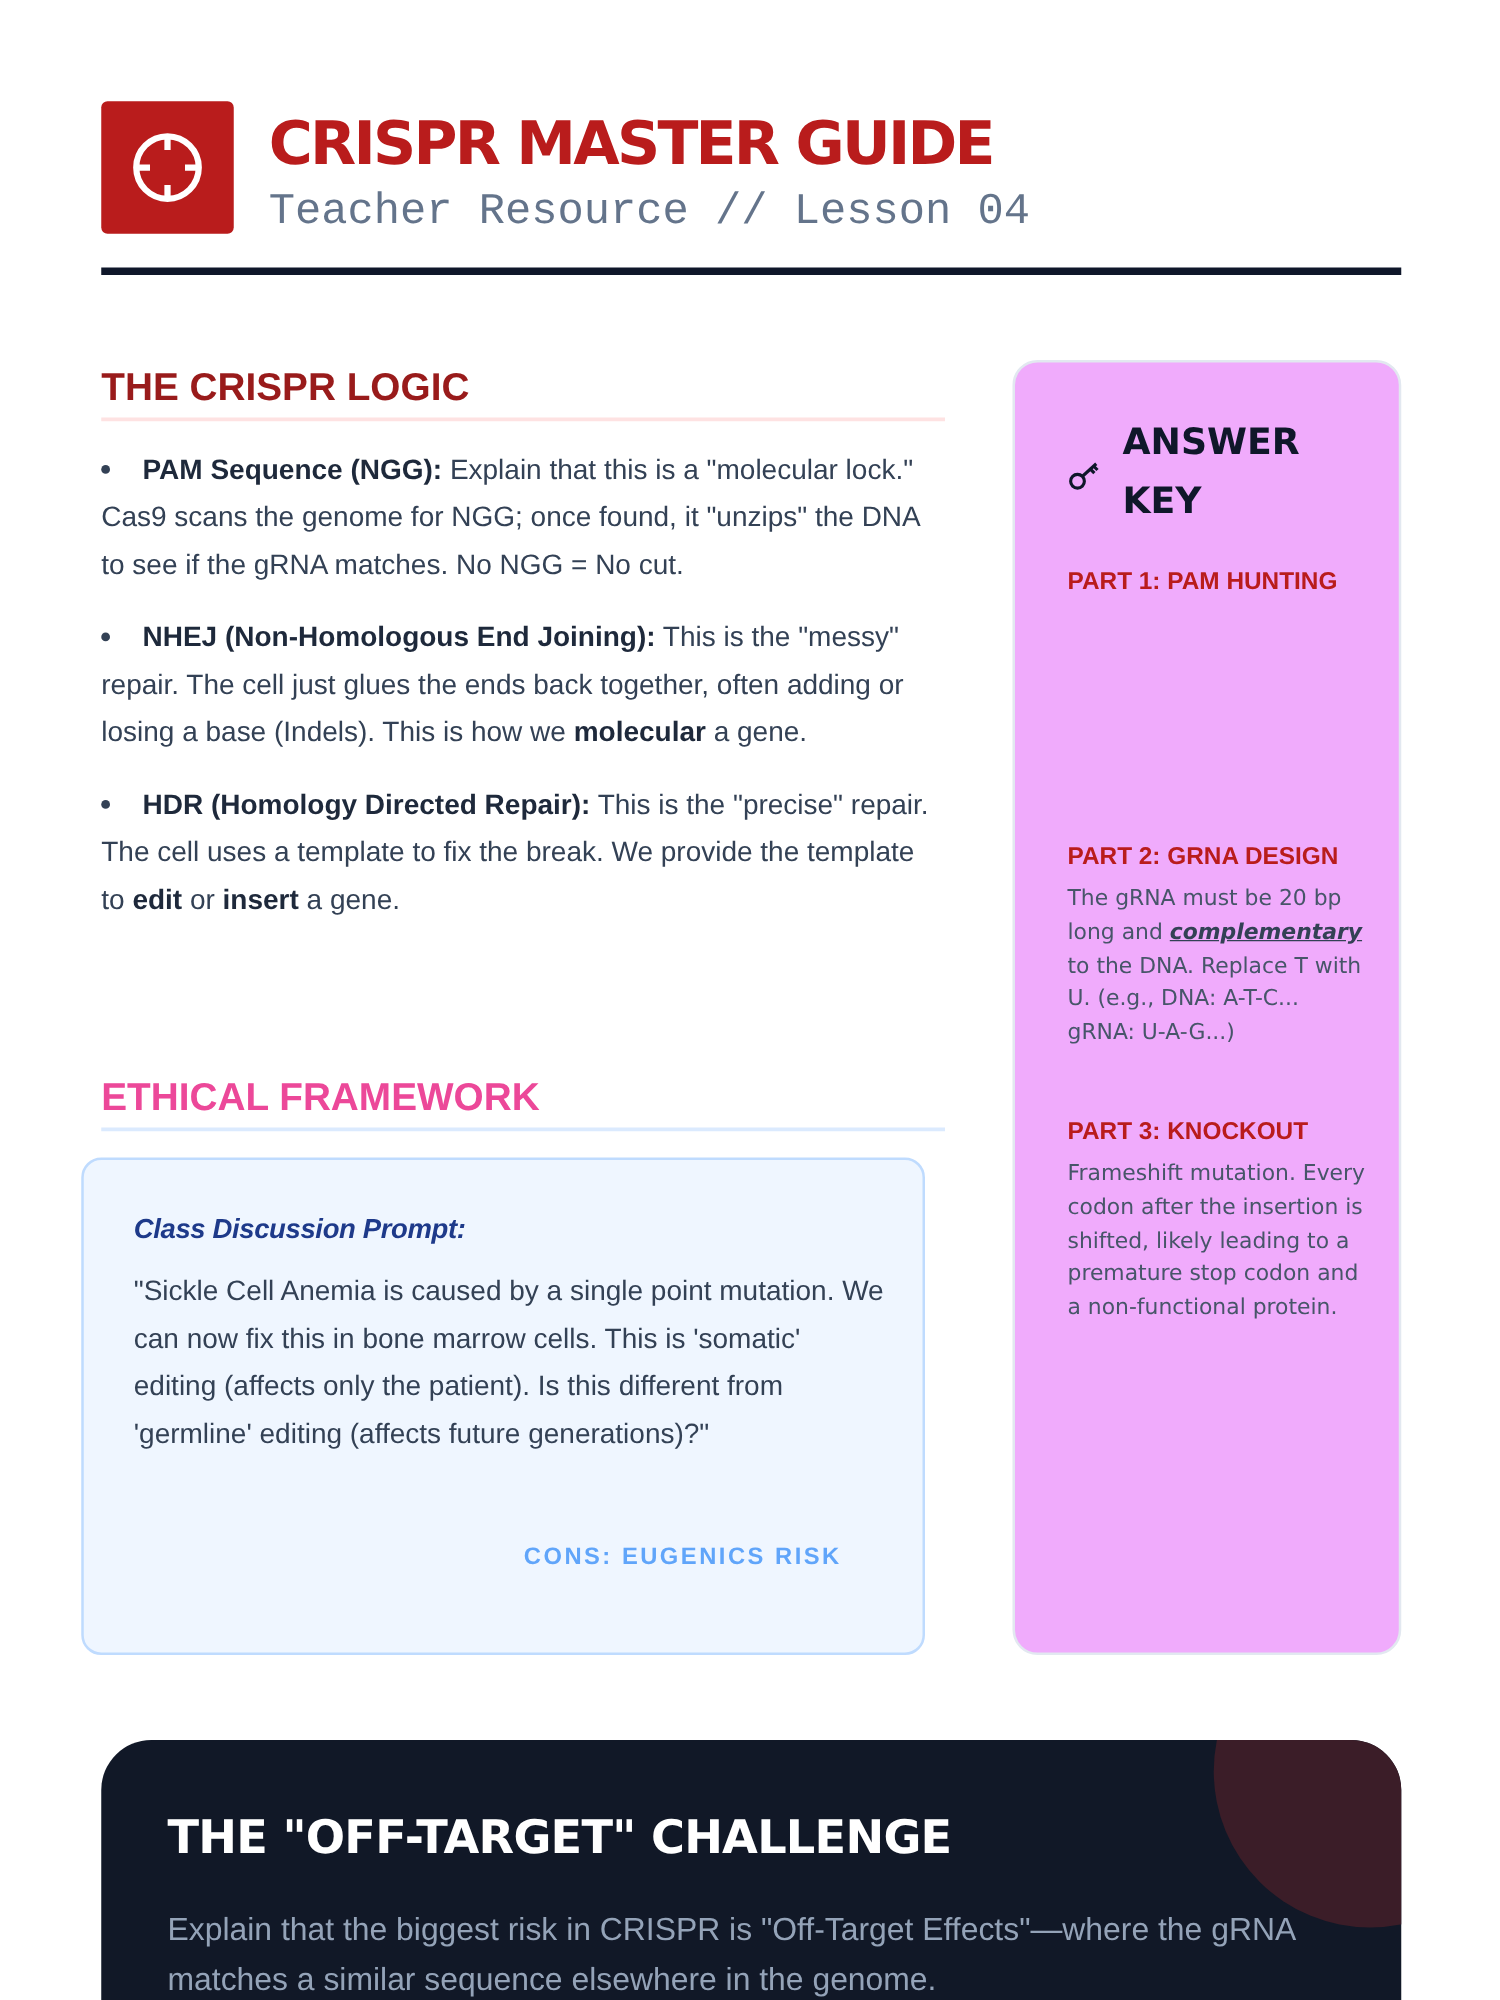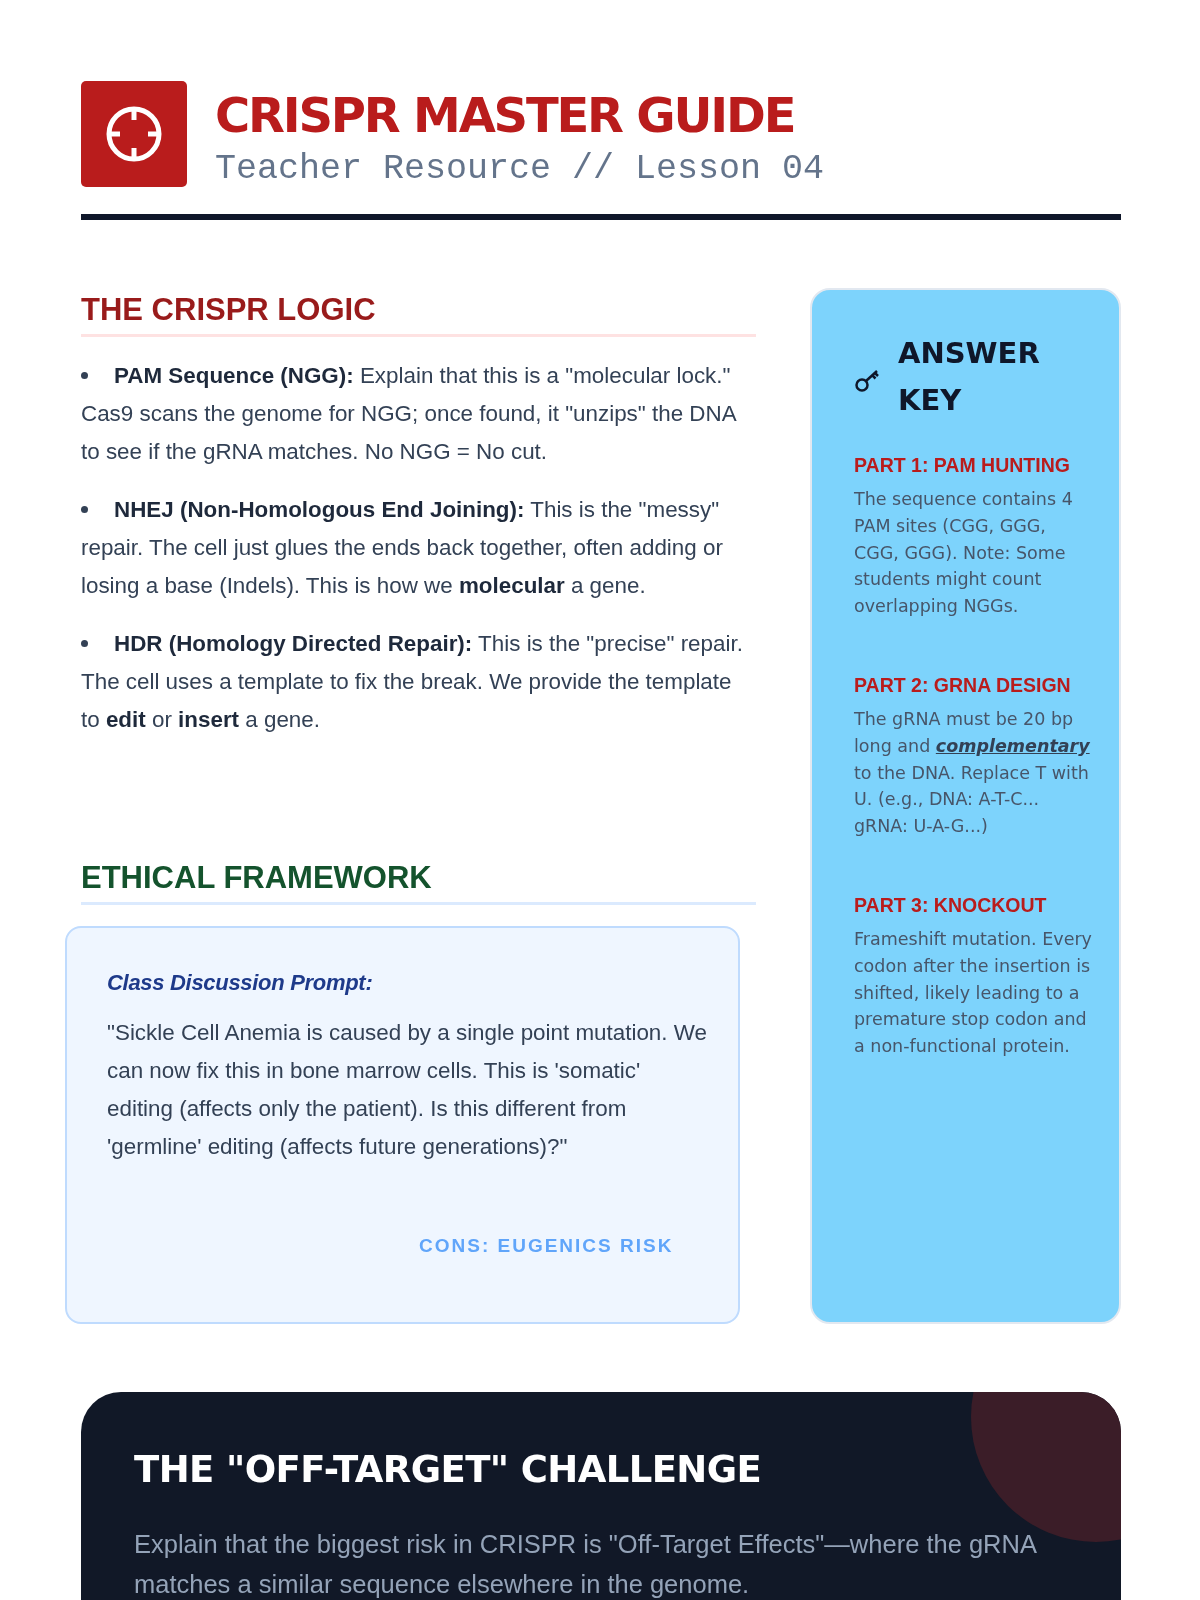--- a/index.html
+++ b/index.html
@@ -7,35 +7,35 @@
   body { font-family: "Liberation Sans", sans-serif; color: #334155; position: relative; }
 
   .header { position: absolute; left: 81px; top: 81px; width: 1040px; height: 140px; }
   .logo { position: absolute; left: 0; top: 0; width: 106px; height: 106px; background: #b91c1c; border-radius: 5px; display: flex; align-items: center; justify-content: center; }
   .title { position: absolute; left: 134px; top: 2px; font-family: "DejaVu Sans", sans-serif; font-weight: bold; font-size: 48px; letter-spacing: -2.2px; color: #b91c1c; line-height: 64px; white-space: nowrap; }
   .subtitle { position: absolute; left: 134px; top: 68px; font-family: "Liberation Mono", monospace; font-size: 35px; color: #64748b; white-space: nowrap; }
   .header-rule { position: absolute; left: 0; top: 133px; width: 1040px; height: 6px; background: #0f172a; }
 
   .section-h { position: absolute; left: 81px; width: 675px; font-family: "Liberation Sans", sans-serif; font-weight: bold; font-size: 31px; padding-bottom: 6px; }
   .h-crispr { top: 292px; color: #991b1b; border-bottom: 3px solid #fee2e2; }
-  .h-ethics { top: 860px; color: #14532d; border-bottom: 3px solid #dbeafe; }
+  .h-ethics { top: 860px; color: #ec4899; border-bottom: 3px solid #dbeafe; }
 
   .bullets { position: absolute; left: 81px; top: 357px; width: 672px; list-style: none; }
   .bullets li { font-size: 22.4px; line-height: 38px; color: #334155; margin-bottom: 20px; }
   .bullets li .dot { display: inline-block; width: 33px; }
   .bullets li .dot::before { content: ""; display: inline-block; width: 7px; height: 7px; border-radius: 50%; background: #334155; vertical-align: middle; margin-bottom: 3px; }
   .bullets b { color: #1e293b; }
 
   .discussion { position: absolute; left: 65px; top: 926px; width: 675px; height: 398px; background: #eff6ff; border: 2px solid #bfdbfe; border-radius: 16px; padding: 0 40px; }
   .disc-label { position: absolute; left: 40px; top: 42px; font-weight: bold; font-style: italic; font-size: 22px; color: #1e3a8a; letter-spacing: -0.3px; }
   .disc-quote { position: absolute; left: 40px; top: 86px; width: 600px; font-size: 22.4px; line-height: 38px; color: #334155; }
   .pros { position: absolute; left: 40px; top: 304px; width: 260px; font-weight: bold; font-size: 19px; letter-spacing: 2px; line-height: 27px; color: #60a5fa; }
   .cons { position: absolute; left: 352px; top: 304px; width: 290px; font-weight: bold; font-size: 19px; letter-spacing: 2px; line-height: 27px; color: #60a5fa; }
 
-  .answer-key { position: absolute; left: 810px; top: 288px; width: 311px; height: 1036px; background: #7dd3fc; border: 2px solid #e2e8f0; border-radius: 20px; }
+  .answer-key { position: absolute; left: 810px; top: 288px; width: 311px; height: 1036px; background: #f0abfc; border: 2px solid #e2e8f0; border-radius: 20px; }
   .ak-icon { position: absolute; left: 42px; top: 76px; width: 28px; height: 28px; }
   .ak-title { position: absolute; left: 86px; top: 40px; width: 200px; font-family: "DejaVu Sans", sans-serif; font-weight: bold; font-size: 29px; line-height: 47px; color: #0f172a; }
   .ak-part { position: absolute; left: 42px; width: 240px; }
   .ak-part h4 { font-weight: bold; font-size: 19.5px; color: #b91c1c; line-height: 26px; margin-bottom: 8px; white-space: nowrap; }
   .ak-part p { font-family: "DejaVu Sans", sans-serif; font-size: 17.5px; line-height: 26.8px; color: #475569; }
   .ak-part em { font-weight: bold; font-style: italic; text-decoration: underline; color: #334155; }
   .p1 { top: 162px; }
   .p2 { top: 382px; }
   .p3 { top: 602px; }
 
@@ -80,21 +80,20 @@
   <svg class="ak-icon" viewBox="0 0 28 28">
     <circle cx="8" cy="19" r="5.5" fill="none" stroke="#0f172a" stroke-width="2.5"></circle>
     <line x1="12" y1="15" x2="23" y2="5" stroke="#0f172a" stroke-width="2.5"></line>
     <line x1="18.5" y1="9.5" x2="21.5" y2="12.5" stroke="#0f172a" stroke-width="2.5"></line>
     <line x1="21" y1="7" x2="24" y2="10" stroke="#0f172a" stroke-width="2.5"></line>
   </svg>
   <h3 class="ak-title">ANSWER KEY</h3>
 
   <div class="ak-part p1">
     <h4>PART 1: PAM HUNTING</h4>
-    <p>The sequence contains 4 PAM sites (CGG, GGG, CGG, GGG). Note: Some students might count overlapping NGGs.</p>
   </div>
   <div class="ak-part p2">
     <h4>PART 2: GRNA DESIGN</h4>
     <p><span>The gRNA must be 20 bp long and </span><em>complementary</em><span> to the DNA. Replace T with U. (e.g., DNA: A-T-C... gRNA: U-A-G...)</span></p>
   </div>
   <div class="ak-part p3">
     <h4>PART 3: KNOCKOUT</h4>
     <p>Frameshift mutation. Every codon after the insertion is shifted, likely leading to a premature stop codon and a non-functional protein.</p>
   </div>
 </aside>

